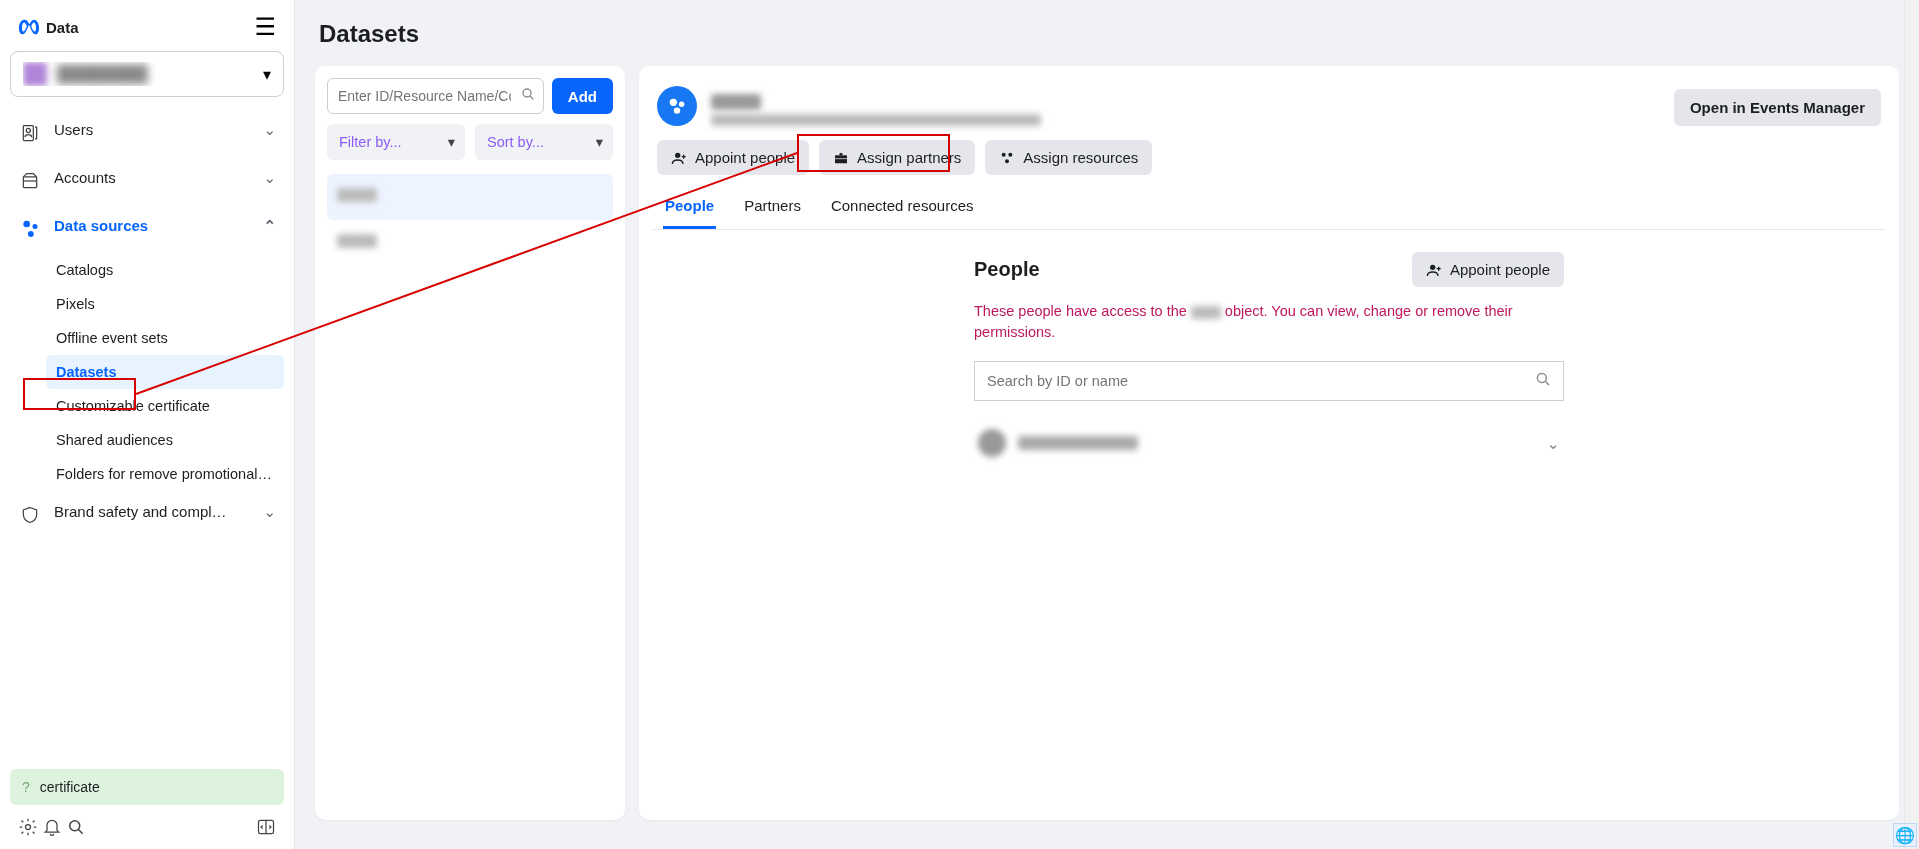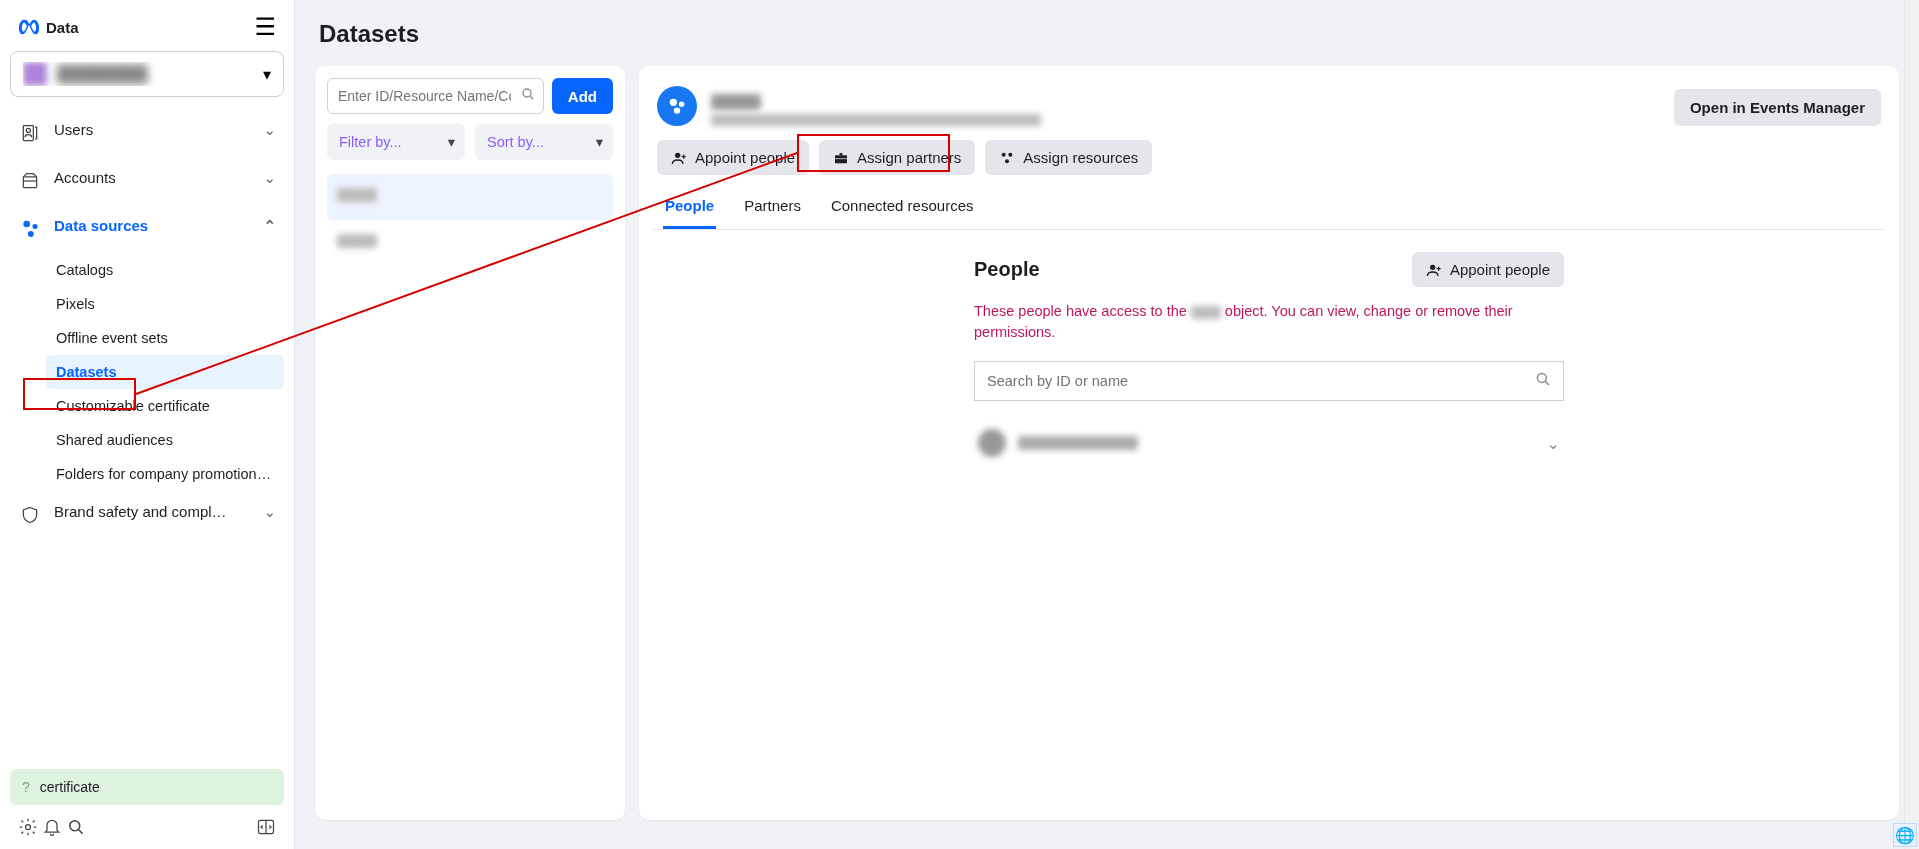--- a/index.html
+++ b/index.html
@@ -153,21 +153,21 @@
       <span>Data sources</span>
       <span class="chevron">⌃</span>
     </div>
     <div class="sub-items">
       <div class="sub-item">Catalogs</div>
       <div class="sub-item">Pixels</div>
       <div class="sub-item">Offline event sets</div>
       <div class="sub-item highlighted">Datasets</div>
       <div class="sub-item">Customizable certificate</div>
       <div class="sub-item">Shared audiences</div>
-      <div class="sub-item">Folders for company promotional …</div>
+      <div class="sub-item">Folders for remove promotional …</div>
     </div>
     <div class="nav-item">
       <span class="nav-icon">
         <svg viewBox="0 0 24 24" width="20" height="20" stroke="currentColor" fill="none" stroke-width="1.5">
             <path d="M12 3l8 3v5c0 5-3.5 8.5-8 10-4.5-1.5-8-5-8-10V6l8-3z"></path>
           </svg>
       </span>
       <span style="overflow:hidden; text-overflow:ellipsis; white-space:nowrap;">Brand safety and compl…</span>
       <span class="chevron">⌄</span>
     </div>

